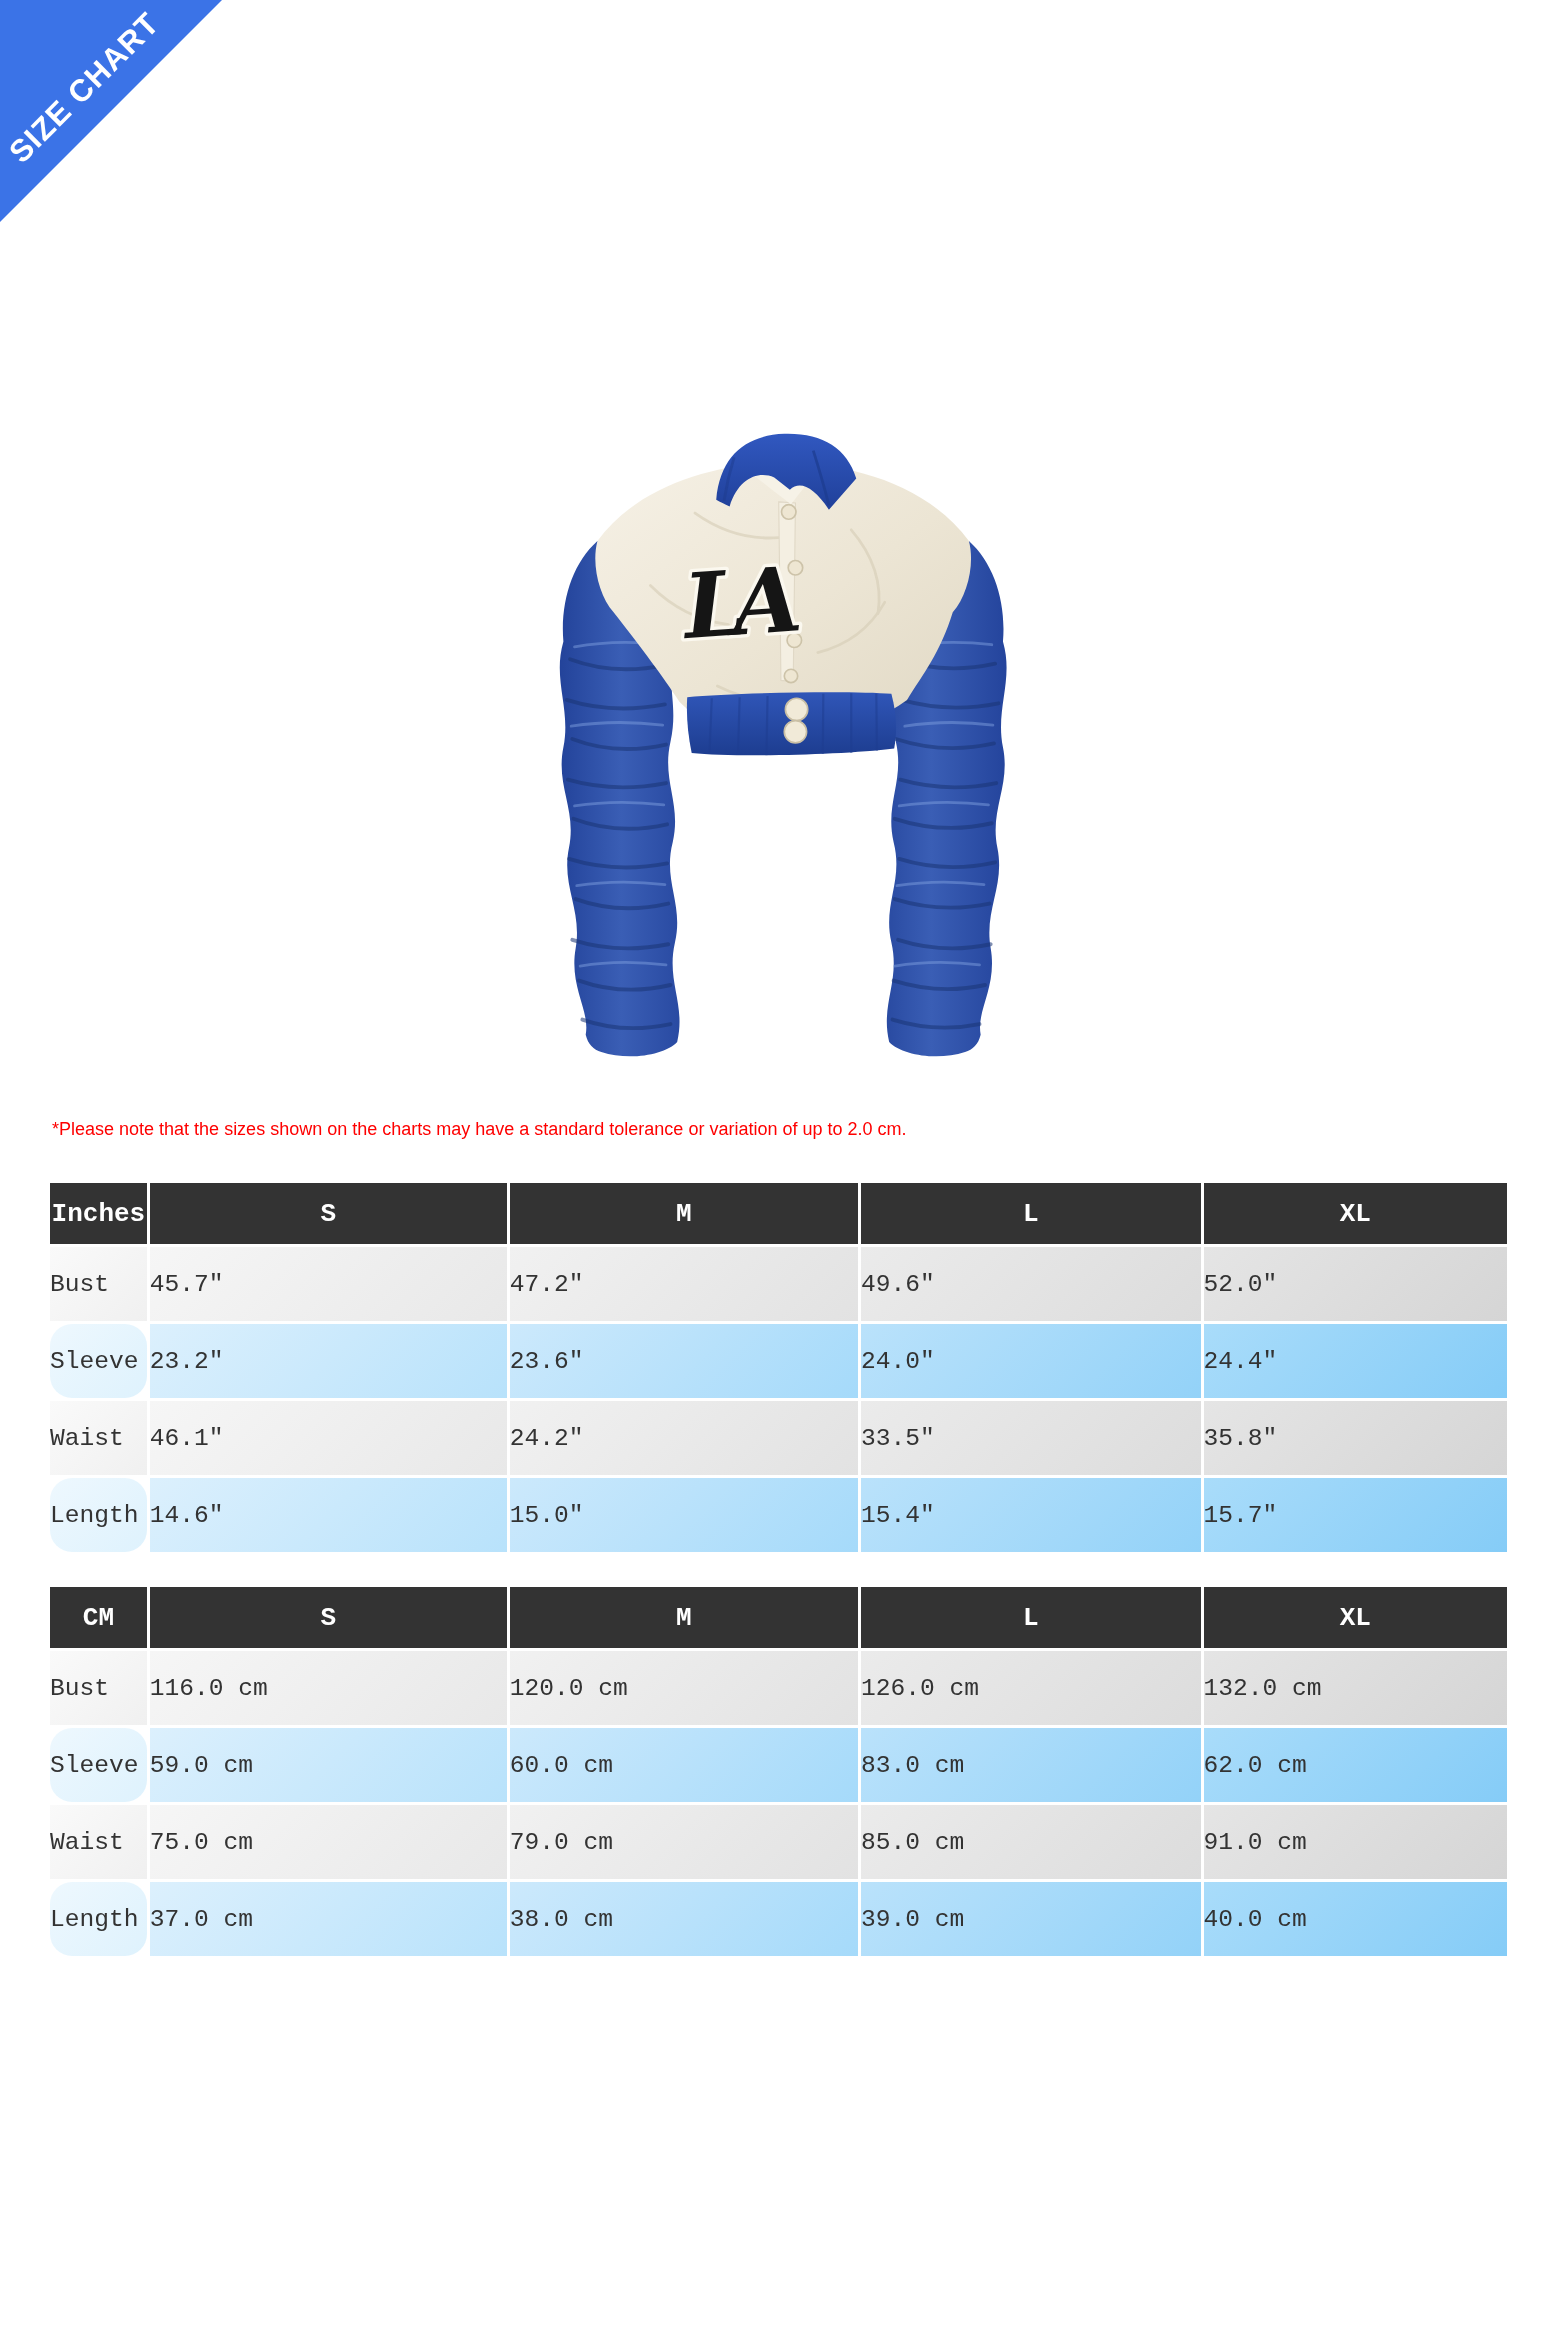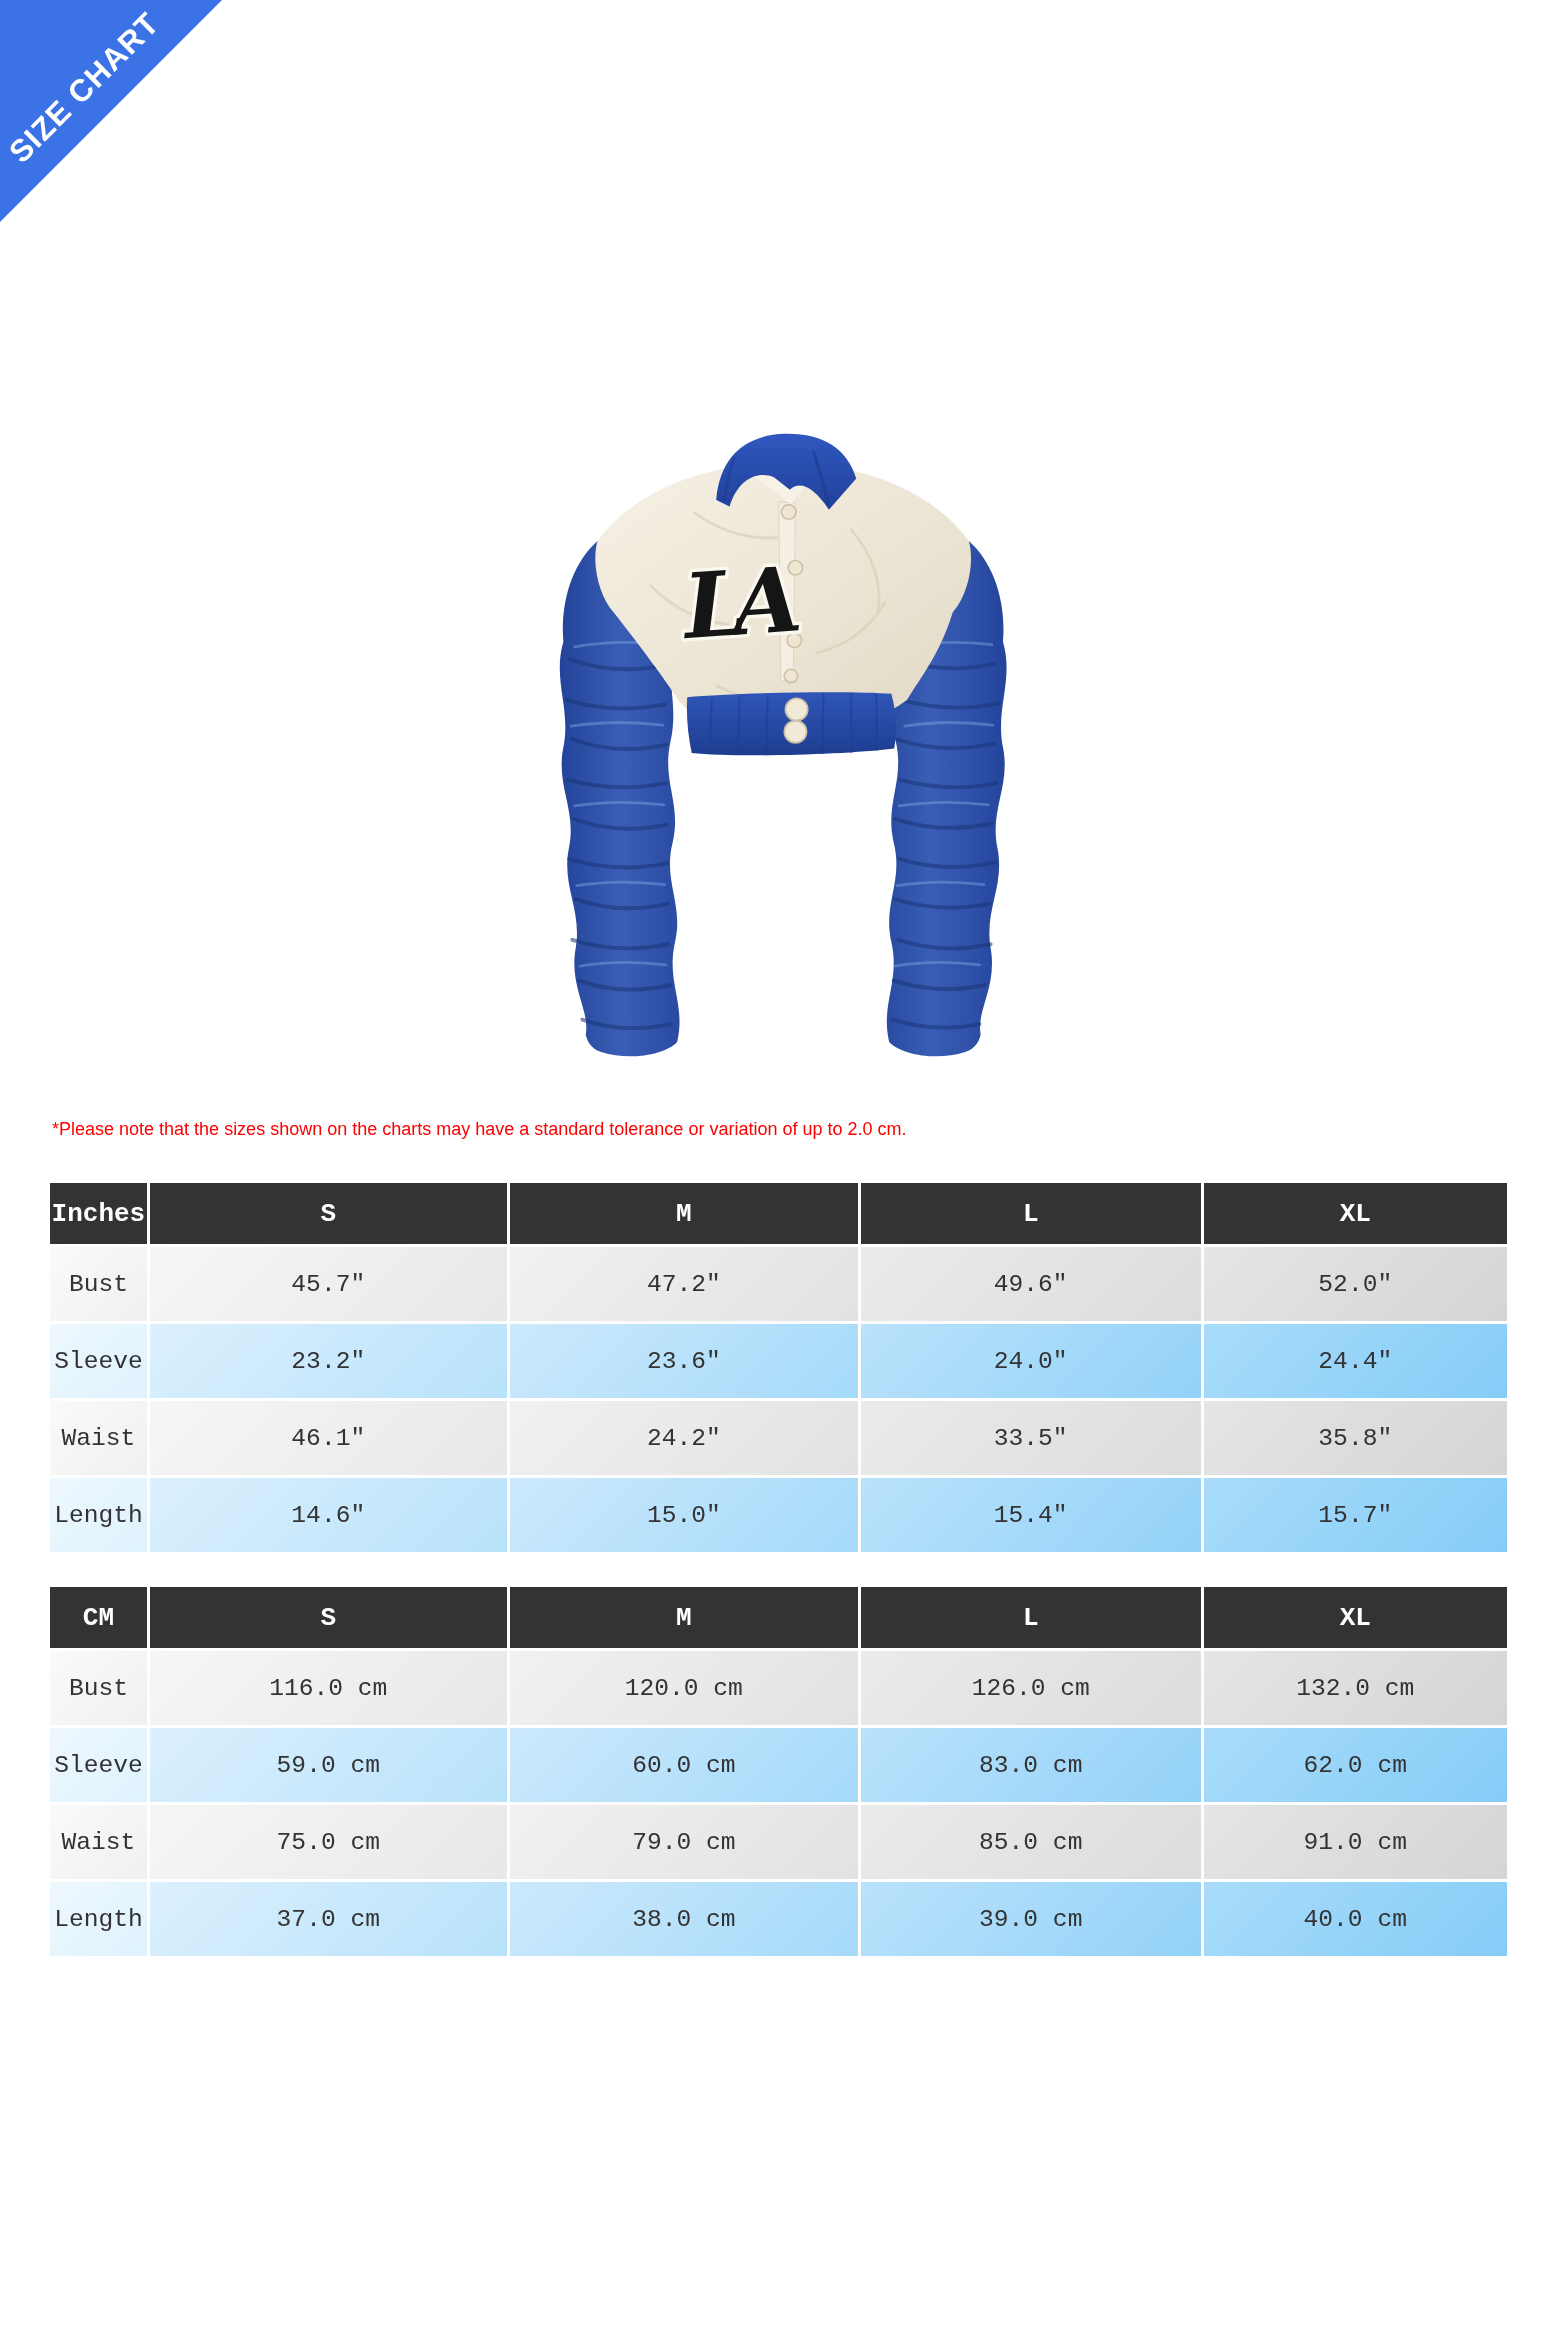--- a/index.html
+++ b/index.html
@@ -21,32 +21,32 @@
   
   .note{position:absolute; left:52px; top:1119px; margin:0; font-size:18px; color:#fe0000; white-space:nowrap;}
 
   
   table.size-table{position:absolute; left:47px; width:1463px; border-collapse:separate;
                    border-spacing:3.9px; table-layout:fixed;font-family:Liberation Mono, monospace;}
   #table-0{top:1180px;}
   #table-1{top:1584px;}
   .size-table th{background:#333333; color:#ffffff; font-weight:bold; font-size:26px;
                  height:61px; text-align:center; vertical-align:middle; padding:0;}
-  .size-table td{height:74px; font-size:24.6px; color:#333333; text-align:center;
+  .size-table td{height:74px; font-size:24.6px; color:#333333; text-align:left;
                  vertical-align:middle; padding:0;}
 
   
   td.gray.c0{background:linear-gradient(135deg,#fafafa,#f0f0f0);}
   td.gray.c1{background:linear-gradient(135deg,#f6f6f6,#e8e8e8);}
   td.gray.c2{background:linear-gradient(135deg,#f1f1f1,#e2e2e2);margin-left:36px;}
   td.gray.c3{background:linear-gradient(135deg,#ebebeb,#dcdcdc);}
   td.gray.c4{background:linear-gradient(135deg,#e5e5e5,#d5d5d5);}
 
   
-  td.blue.c0{background:linear-gradient(135deg,#eef8fe,#def2fd);}
+  td.blue.c0{background:linear-gradient(135deg,#eef8fe,#def2fd);border-radius:22px;}
   td.blue.c1{background:linear-gradient(135deg,#dcf0fd,#b8e2fb);}
   td.blue.c2{background:linear-gradient(135deg,#cce9fc,#a5dafa);}
   td.blue.c3{background:linear-gradient(135deg,#bae2fb,#93d2f8);margin-left:26px;}
   td.blue.c4{background:linear-gradient(135deg,#a9dcfa,#85ccf7);margin-left:8px;}
 </style>
 </head>
 <body>
 
 <div class="page">
 

